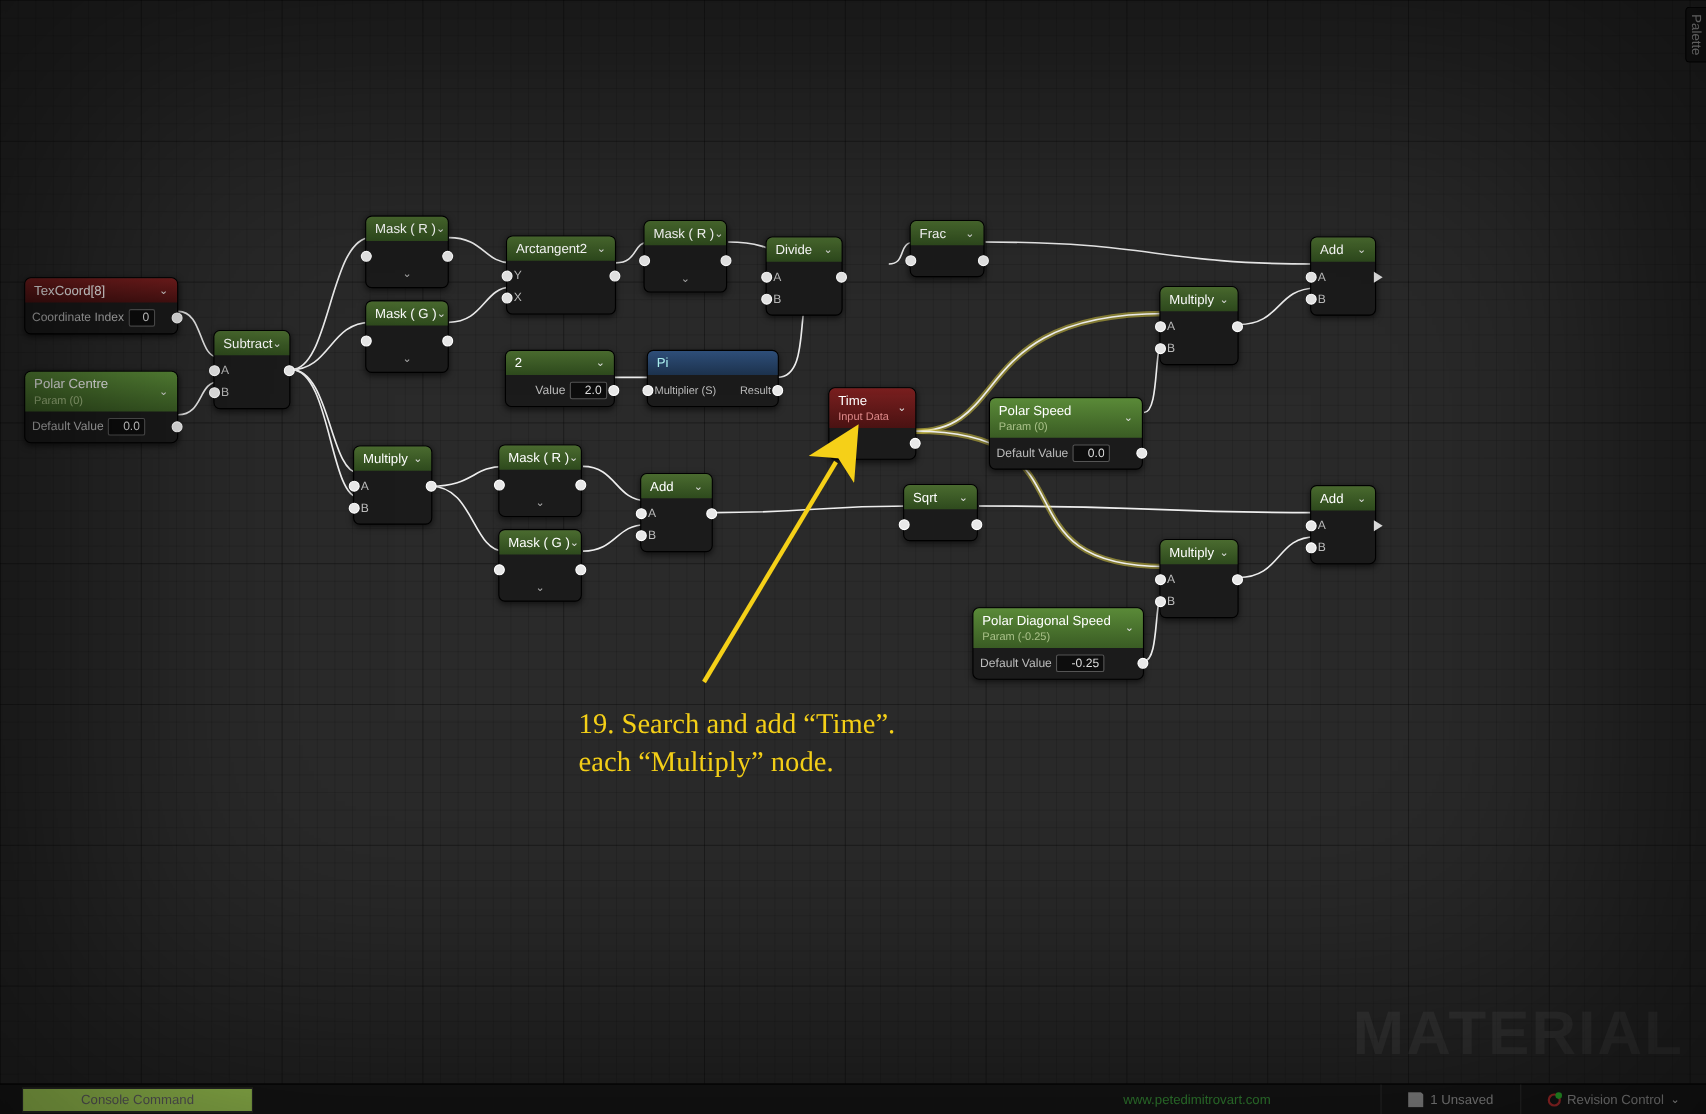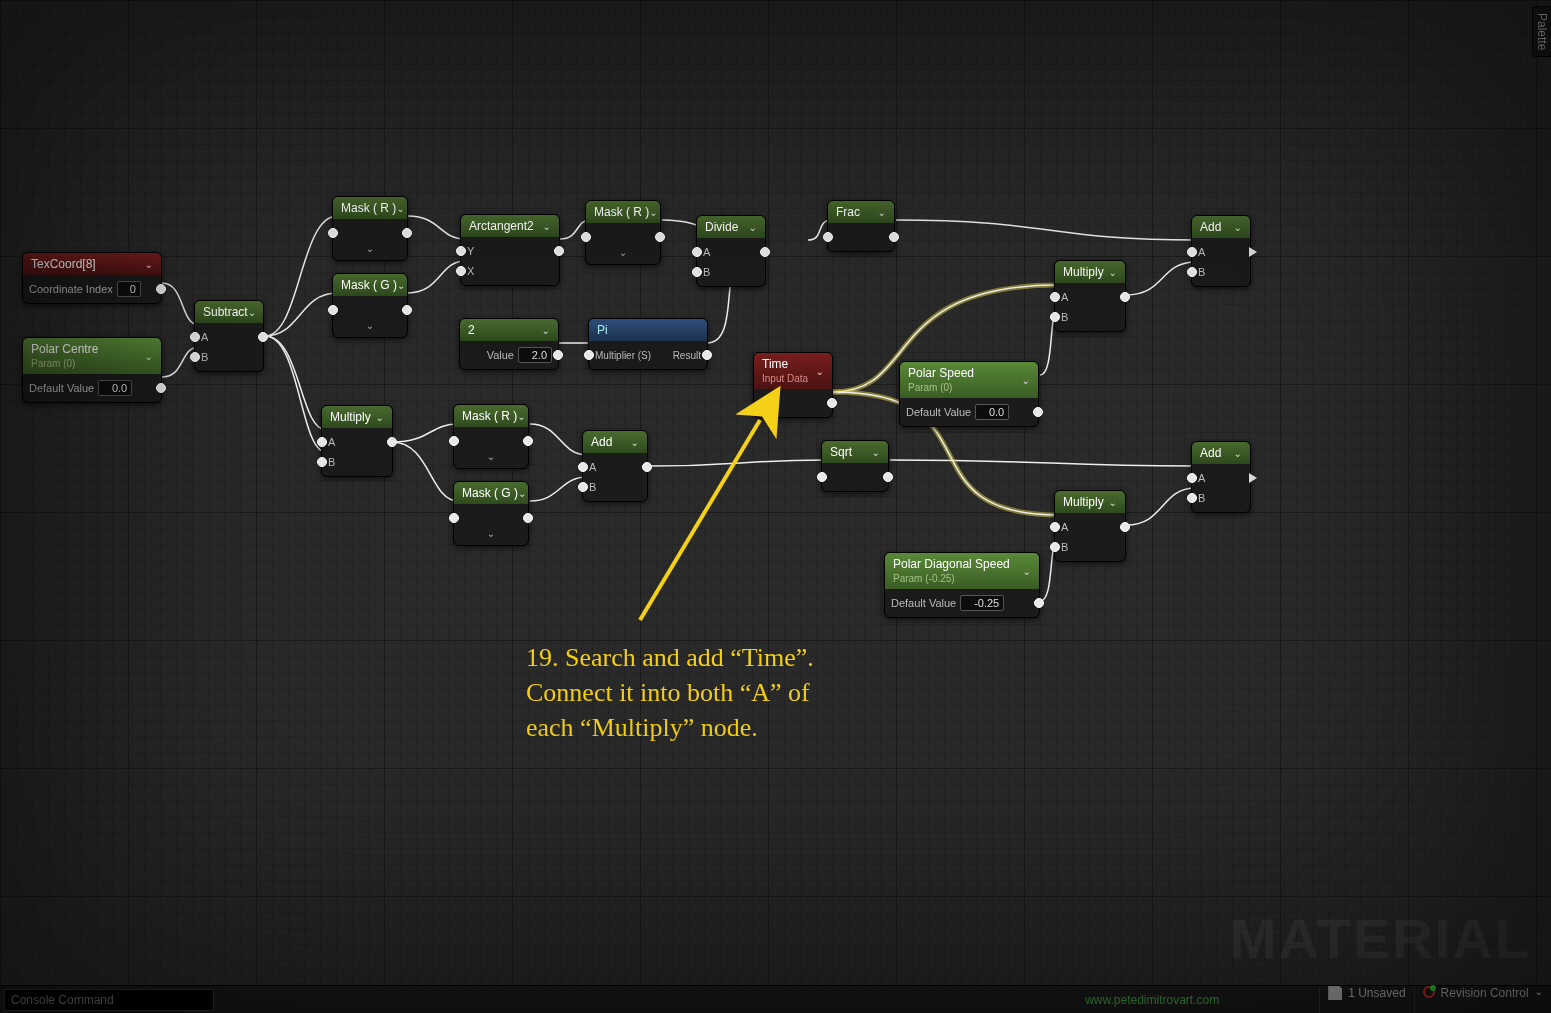--- a/index.html
+++ b/index.html
@@ -83,26 +83,26 @@
     position:absolute; right:20px; bottom:42px;
     font-size:56px; font-weight:800; color:rgba(255,255,255,0.07);
     letter-spacing:2px; font-family: Arial, sans-serif;
   }
   .footer {
     position:absolute; left:0; right:0; bottom:0; height:28px;
     background:#1a1a1a; border-top:1px solid #000;
     display:flex; align-items:center; font-size:12px; color:#aaa;
   }
   .console-cmd {
-    width:210px; height:22px; margin-left:4px; background:#000000;
-    border:1px solid #333; color:#777; padding:2px 6px; font-size:12px;
+    width:210px; height:22px; margin-left:20px; background:#bef264;
+    border:1px solid #333; color:#777; padding:2px 6px; font-size:12px;text-align:center;
   }
   .footer-spacer { flex:1; }
   .footer-link { color:#3fa33f; margin-right:100px; }
-  .footer-item { display:flex; align-items:flex-start; gap:6px; padding:0 8px; border-left:1px solid #333; height:100%; }
+  .footer-item { display:flex; align-items:center; gap:6px; padding:0 24px; border-left:1px solid #333; height:100%; }
   .disk-icon { width:14px; height:14px; background:#aaa; clip-path: polygon(0 0, 80% 0, 100% 20%, 100% 100%, 0 100%); }
   .rev-icon { width:12px;height:12px;border:2px solid #c33; border-radius:50%; position:relative; }
   .rev-icon::after{content:"";position:absolute;width:6px;height:6px;background:#3c3;border-radius:50%;right:-3px;top:-3px;}
   
   .palette-tab {
     position:absolute; right:0; top:6px; writing-mode:vertical-rl;
     background:#1a1a1a; color:#bbb; font-size:12px; padding:6px 2px;
     border:1px solid #000; border-right:none; border-radius:4px 0 0 4px;
   }
 </style>
@@ -537,21 +537,20 @@
   <defs>
     <marker id="arrowhead" markerWidth="12" markerHeight="12" refX="2" refY="6" orient="auto">
       <path d="M0,0 L12,6 L0,12 L3,6 Z" fill="#f5d018"></path>
     </marker>
   </defs>
   <line x1="640" y1="620" x2="760" y2="420" stroke="#f5d018" stroke-width="4" marker-end="url(#arrowhead)"></line>
 </svg>
 
 <div class="annotation-text" style="left:526px; top:640px;">
   <div>19. Search and add “Time”.</div>
-  <div>Connect it into both “A” of</div>
   <div>each “Multiply” node.</div>
 </div>
 
 <div class="palette-tab">Palette</div>
 
 <div class="watermark">MATERIAL</div>
 
 <div class="footer">
   <input class="console-cmd" placeholder="Console Command" style="">
   <div class="footer-spacer"></div>

